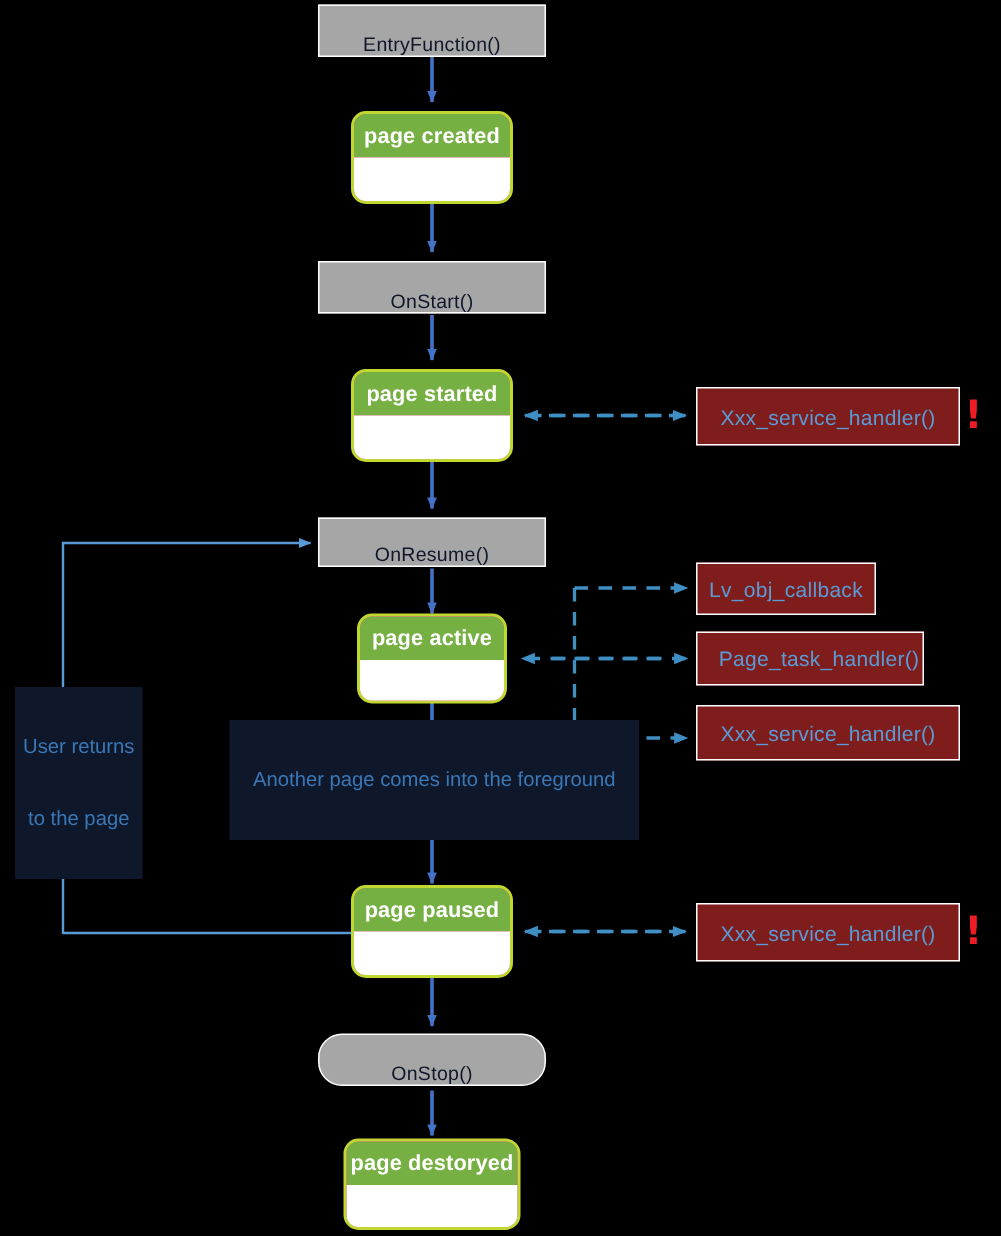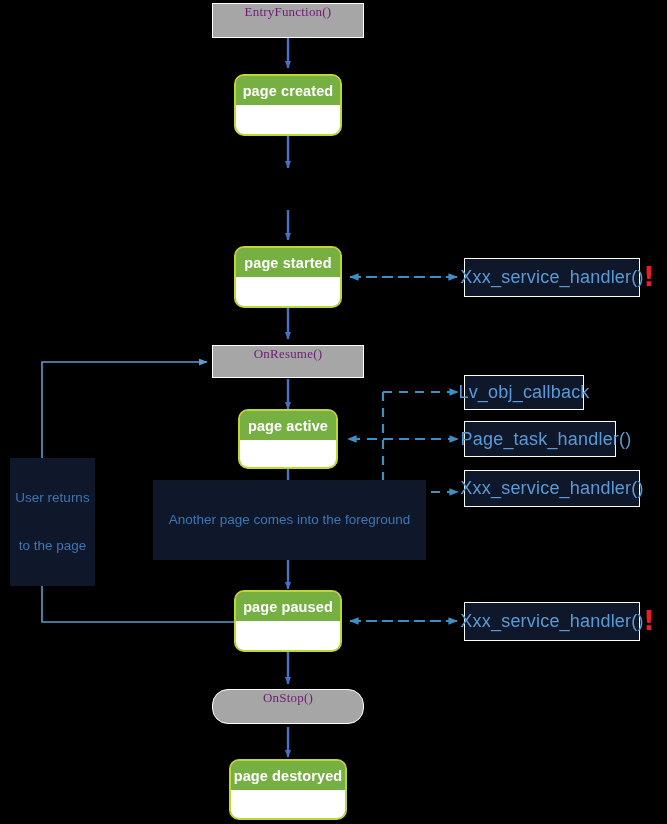--- a/index.html
+++ b/index.html
@@ -7,25 +7,24 @@
   body{width:667px;height:824px;position:relative;overflow:hidden;
        font-family:"Liberation Sans","DejaVu Sans",sans-serif;}
   #canvas{position:absolute;left:0;top:0;width:667px;height:824px;}
 
   
   .node{position:absolute;box-sizing:border-box;}
 
   .gray-box{
     background:#a6a6a6;
     border:1px solid #ffffff;
-    color:#701a75;
+    color:#0f172a;
     font-size:13px;
-    display:flex;align-items:flex-start;justify-content:center;
+    display:flex;align-items:flex-end;justify-content:center;
     letter-spacing:.2px;
-    font-family:Liberation Serif, serif;
   }
 
   .state-box{
     border:2px solid #bfd730;
     border-radius:10px;
     background:#ec4899;
     overflow:hidden;
     box-shadow:0 0 0 0 transparent;
   }
   .state-box .title{
@@ -33,24 +32,24 @@
     color:#ffffff;
     font-size:14.5px;
     font-weight:bold;
     height:29px;
     display:flex;align-items:center;justify-content:center;
     letter-spacing:.1px;
   }
   .state-box .body{background:#ffffff;height:100%;}
 
   .blue-box{
-    background:#0f172a;
+    background:#7f1d1d;
     border:1px solid #ffffff;
     color:#5b9bd5;
-    font-size:18px;
+    font-size:14px;
     display:flex;align-items:center;justify-content:center;
     letter-spacing:.2px;
   }
 
   .edge-label{
     position:absolute;
     background:#0f172a;
     color:#3a77b5;
     font-size:13.5px;
     line-height:16px;
@@ -123,20 +122,23 @@
       <line x1="368" y1="439" x2="458" y2="439" marker-end="url(#ahd)"></line>
 
       <line x1="383" y1="492" x2="458" y2="492" marker-end="url(#ahd)"></line>
     </g>
   </svg>
 
   <div class="node gray-box" style="left:212px;top:3px;width:152px;height:35px;">
     <span>EntryFunction()</span>
   </div>
 
+  <div class="node gray-box" style="left:212px;top:174px;width:152px;height:35px;">
+    <span>OnStart()</span>
+  </div>
 
   <div class="node gray-box" style="left:212px;top:345px;width:152px;height:33px;">
     <span>OnResume()</span>
   </div>
 
   <div class="node gray-box" style="left:212px;top:518px;width:152px;height:35px;">
     <span>OnPause()</span>
   </div>
 
   <div class="node gray-box" style="left:212px;top:689px;width:152px;height:35px;border-radius:16px;">

